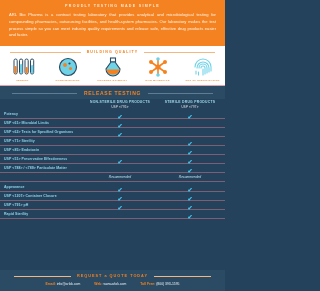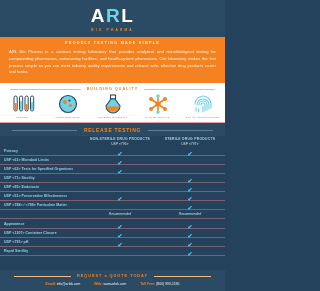--- a/index.html
+++ b/index.html
@@ -135,26 +135,20 @@
   .f-contacts { display: flex; justify-content: center; gap: 14px; }
   .f-item { font-size: 3.4px; white-space: nowrap; }
   .f-key { color: #f58220; font-weight: bold; }
   .f-val { color: #eef4f8; }
 </style>
 </head>
 <body>
 
 <div class="page">
 
-  <div class="header">
-    <div class="logo">
-      <span>A</span><span class="accent">R</span><span>L</span>
-    </div>
-    <div class="logo-sub">BIO PHARMA</div>
-  </div>
 
   <div class="intro">
     <div class="intro-title">PROUDLY TESTING MADE SIMPLE</div>
     <div class="intro-body">ARL Bio Pharma is a contract testing laboratory that provides analytical and microbiological testing for compounding pharmacies, outsourcing facilities, and health-system pharmacies. Our laboratory makes the test process simple so you can meet industry quality requirements and release safe, effective drug products easier and faster.</div>
   </div>
 
   <div class="strip">
     <div class="strip-title-wrap">
       <div class="strip-rule"></div>
       <div class="strip-title">BUILDING QUALITY</div>

